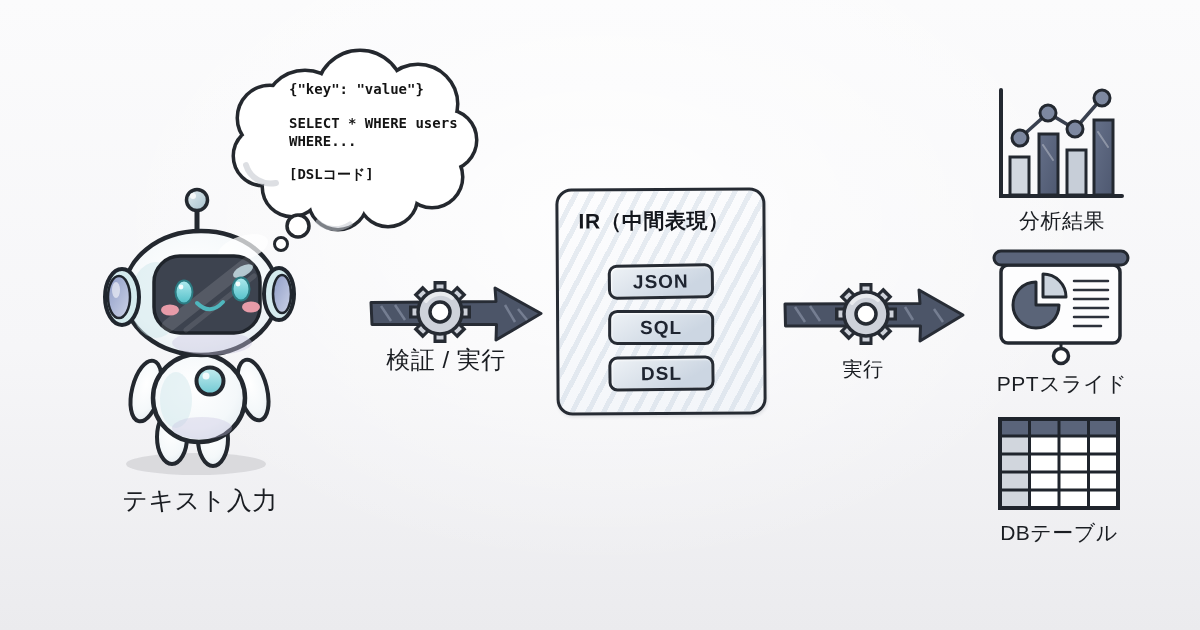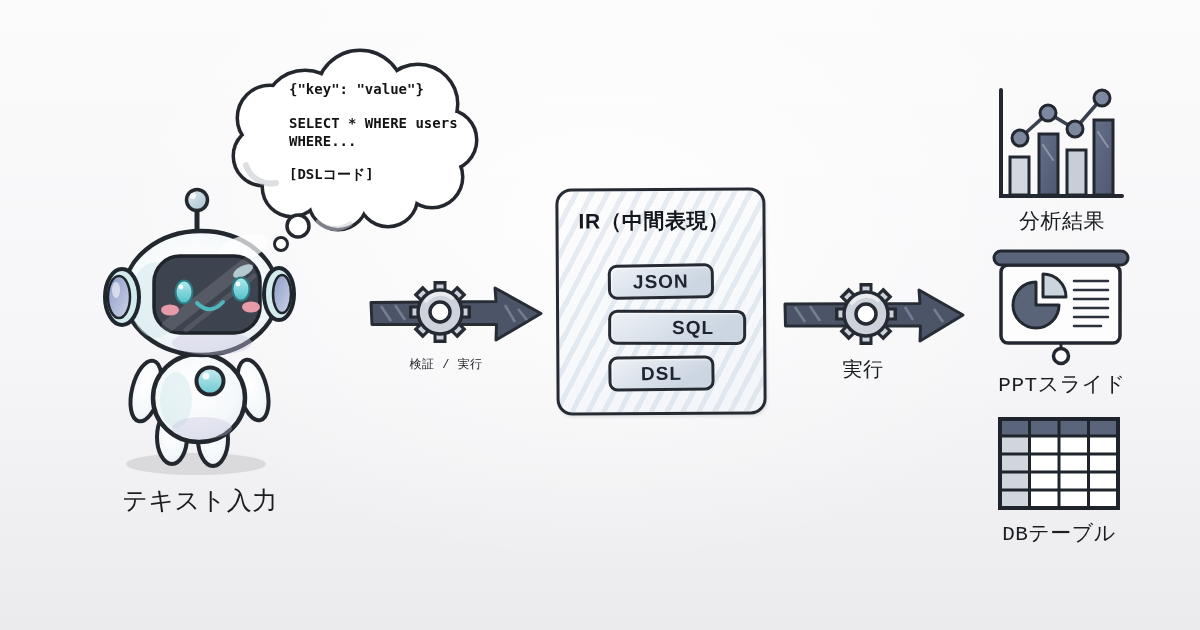--- a/index.html
+++ b/index.html
@@ -9,21 +9,20 @@
       radial-gradient(ellipse at 50% 35%, rgba(255,255,255,.8) 0%, rgba(255,255,255,0) 60%),
       linear-gradient(180deg,#fbfbfc 0%,#f6f6f8 55%,#ebebee 100%);
     font-family:"Liberation Sans","DejaVu Sans",sans-serif;
     color:#17191d;
   }
   .abs{position:absolute;}
   svg{display:block;}
   .label{
     text-align:center; font-size:21px; letter-spacing:.5px; color:#1a1d22;
     font-weight:500;
-    font-family:Liberation Mono, monospace;
   }
   .bubble-code{
     font-family:"DejaVu Sans Mono","Liberation Mono",monospace;
     font-size:14px; font-weight:600; color:#141414; white-space:pre; line-height:18px;
   }
   .ir-box{
     left:556px; top:188px; width:204px; height:221px;
     border:3.5px solid #262b33; border-radius:16px;
     transform:rotate(-.35deg);
     background:
@@ -37,21 +36,21 @@
   }
   .ir-item{
     position:absolute; left:49px; width:100px; height:29px;
     border:3px solid #262b33; border-radius:9px;
     background:linear-gradient(150deg,#eef2f6 0%,#ccd6e2 75%);
     text-align:center; line-height:29px; font-size:19px; font-weight:600;
     color:#1e2430; letter-spacing:1px;
     box-shadow:inset 1px 1px 2px rgba(255,255,255,.9);
   }
   .ir-item.i0{top:73px; transform:rotate(-.5deg);}
-  .ir-item.i1{top:119px; transform:rotate(.4deg);padding-left:32px;}
+  .ir-item.i1{top:119px; transform:rotate(.4deg);}
   .ir-item.i2{top:165px; transform:rotate(-.4deg);}
   .ir-caption{left:582px; top:429px; width:160px; text-align:center; line-height:23px;}
   .ir-caption .l1{font-size:19px;}
   .ir-caption .l2{font-size:18px;}
 </style>
 </head>
 <body>
 
 <div id="canvas">
 
@@ -266,21 +265,21 @@
     </g>
   </svg>
 
   <div class="abs bubble-code" style="left:289px;top:80px">{"key": "value"}</div>
   <div class="abs bubble-code" style="left:289px;top:114px">SELECT * WHERE users</div>
   <div class="abs bubble-code" style="left:289px;top:132px">WHERE...</div>
   <div class="abs bubble-code" style="left:289px;top:165px">[DSLコード]</div>
 
   <div class="abs label" style="left:110px;top:484px;width:180px;font-size:25px">テキスト入力</div>
 
-  <div class="abs label" style="left:376px;top:356px;width:140px;font-size:12px">検証 / 実行</div>
+  <div class="abs label" style="left:376px;top:344px;width:140px;font-size:24px">検証 / 実行</div>
   <div class="abs label" style="left:813px;top:356px;width:100px;font-size:20px">実行</div>
 
   <div class="abs ir-box">
     <div class="ir-title">IR（中間表現）</div>
     <div class="ir-item i0">JSON</div>
     <div class="ir-item i1">SQL</div>
     <div class="ir-item i2">DSL</div>
   </div>
 
 

